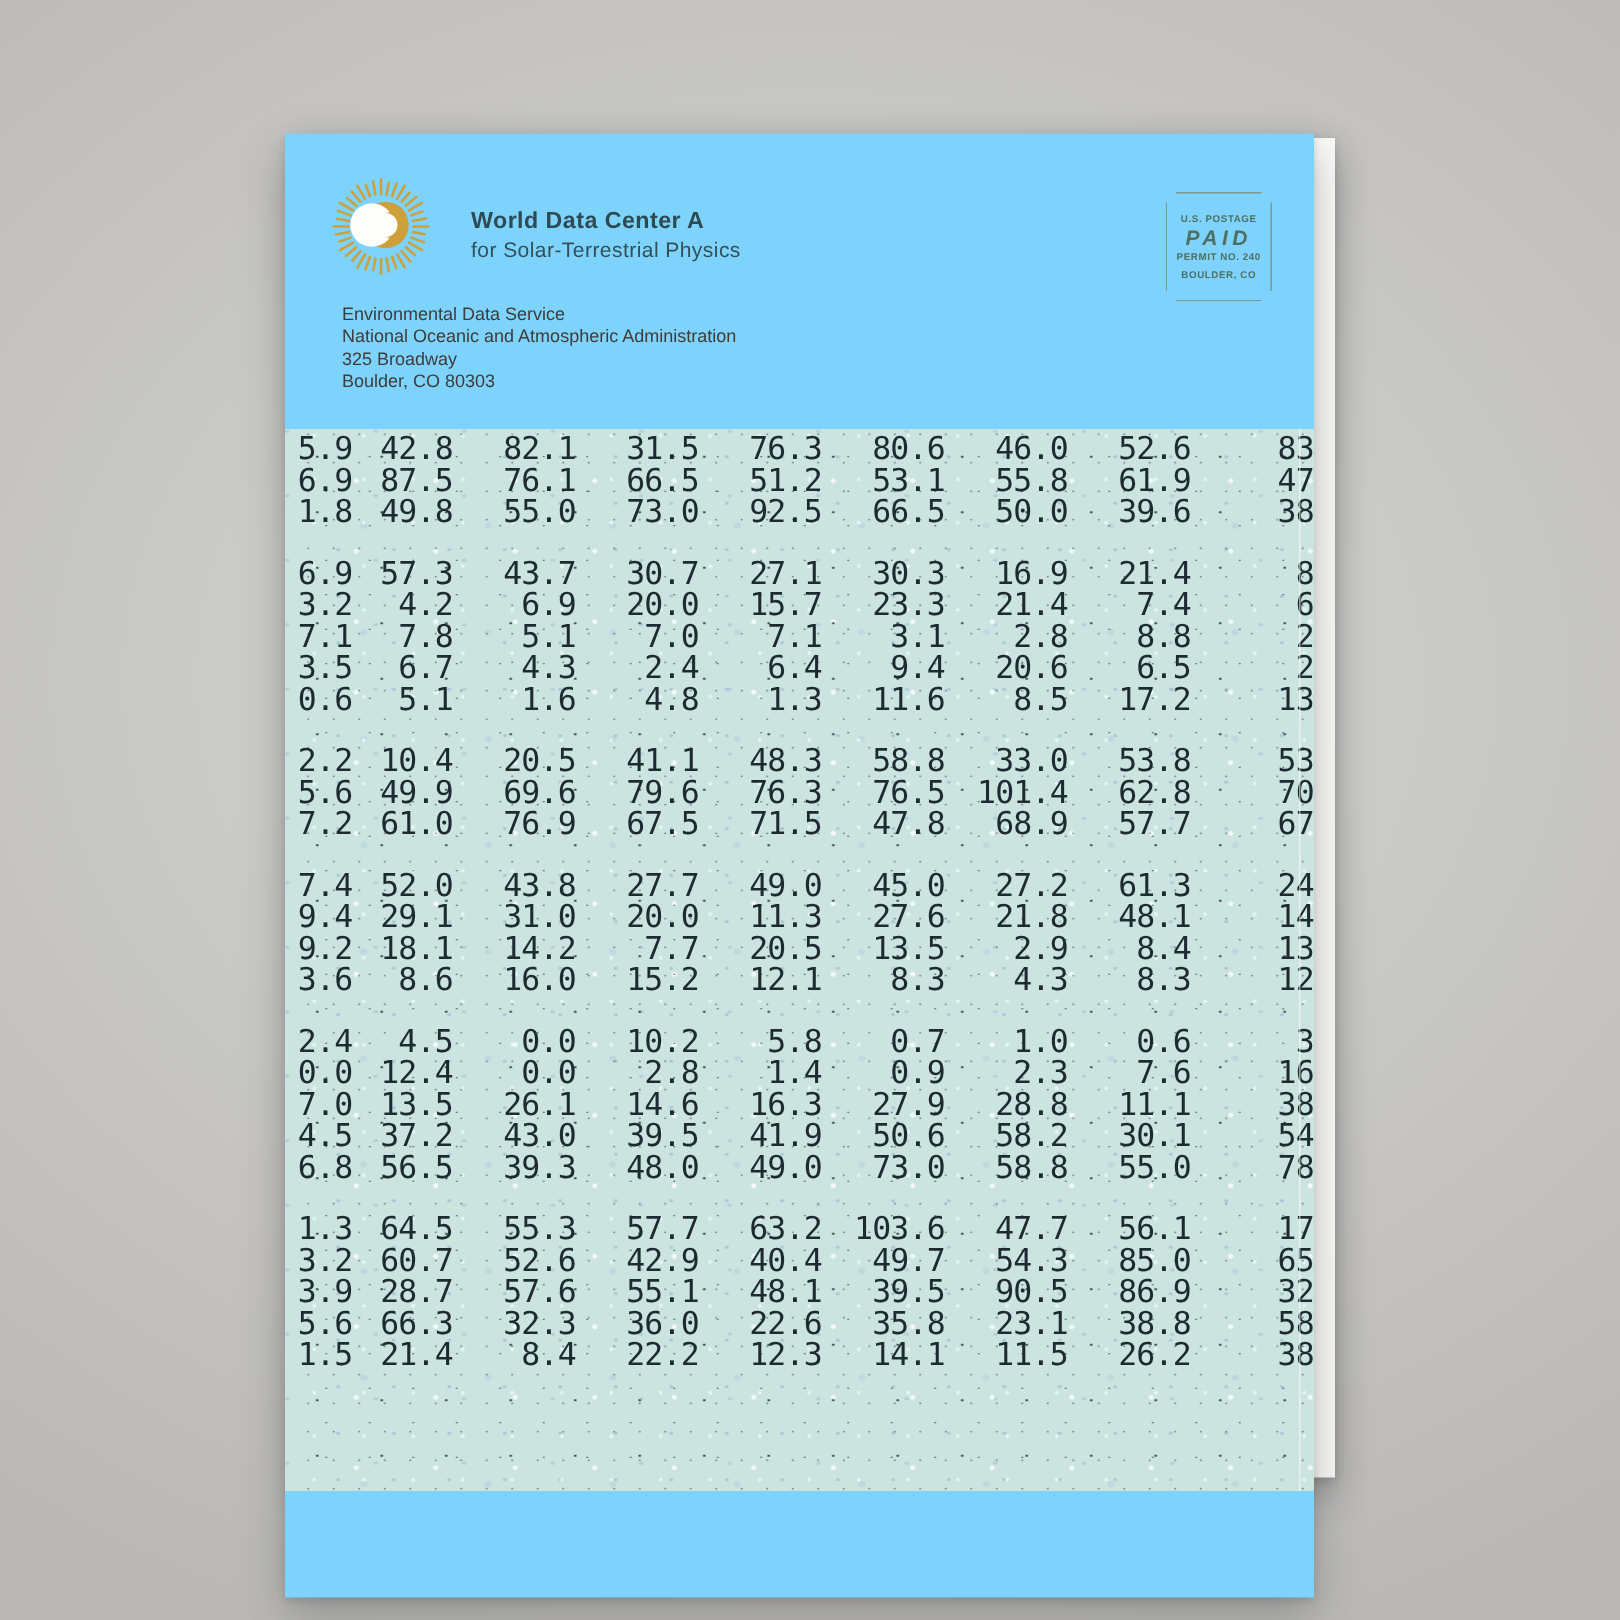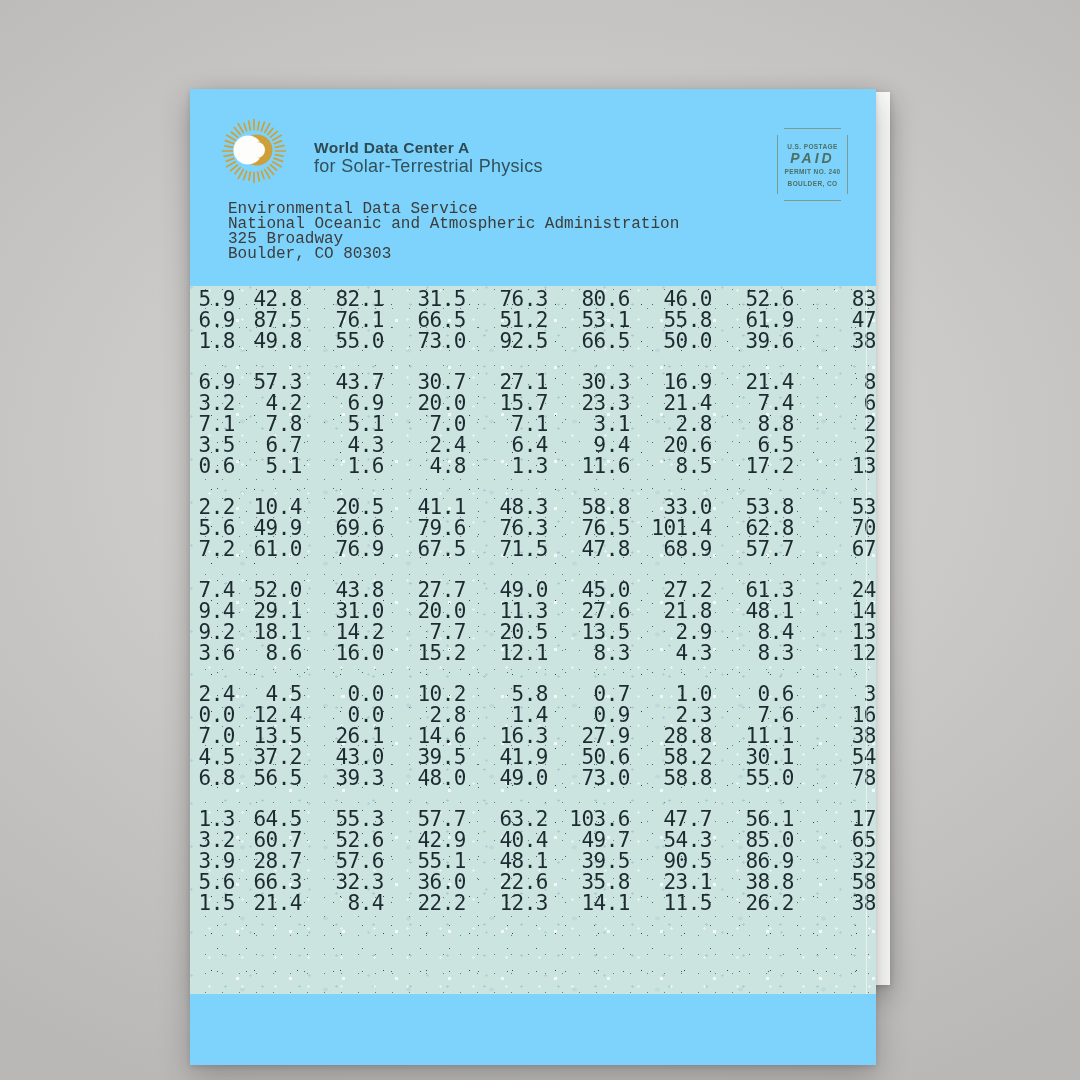--- a/index.html
+++ b/index.html
@@ -29,24 +29,24 @@
     overflow:hidden;
   }
 
   
   .logo{position:absolute;left:30px;top:28px;width:68px;height:68px;}
   .logo svg{width:68px;height:68px;display:block;}
   .logo line{stroke:#CDA03C;stroke-width:1.7;stroke-linecap:round;}
 
   .brand{position:absolute;left:124px;top:50px;color:#2E4A52;}
   .brand-title{font-size:15.5px;font-weight:bold;letter-spacing:.3px;line-height:18px;}
-  .brand-subtitle{font-size:18px;font-weight:400;letter-spacing:.3px;line-height:18px;color:#32505a;}
+  .brand-subtitle{font-size:14px;font-weight:400;letter-spacing:.3px;line-height:18px;color:#32505a;}
 
   .address{position:absolute;left:38px;top:113px;
-    font-family:Liberation Mono, monospace;font-size:16px;line-height:15px;color:#3e3c3a;}
+    font-family:Liberation Sans, sans-serif;font-size:12px;line-height:15px;color:#3e3c3a;}
 
   .stamp{
     position:absolute;left:587px;top:39px;width:71px;height:73px;
     border:1px solid #80998e;
     clip-path:polygon(0 7px,7px 7px,7px 0,
       calc(100% - 7px) 0,calc(100% - 7px) 7px,100% 7px,
       100% calc(100% - 7px),calc(100% - 7px) calc(100% - 7px),calc(100% - 7px) 100%,
       7px 100%,7px calc(100% - 7px),0 calc(100% - 7px));
     color:#4E6F64;text-align:center;box-sizing:border-box;padding-top:13px;
   }

